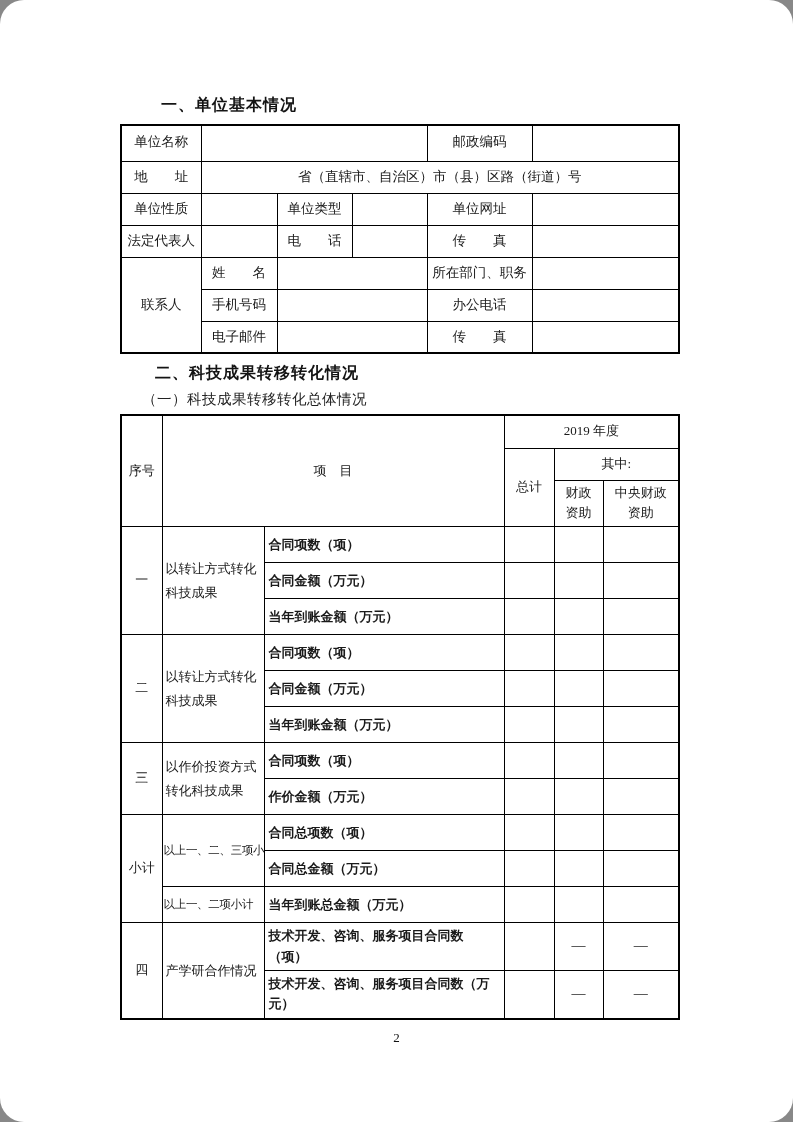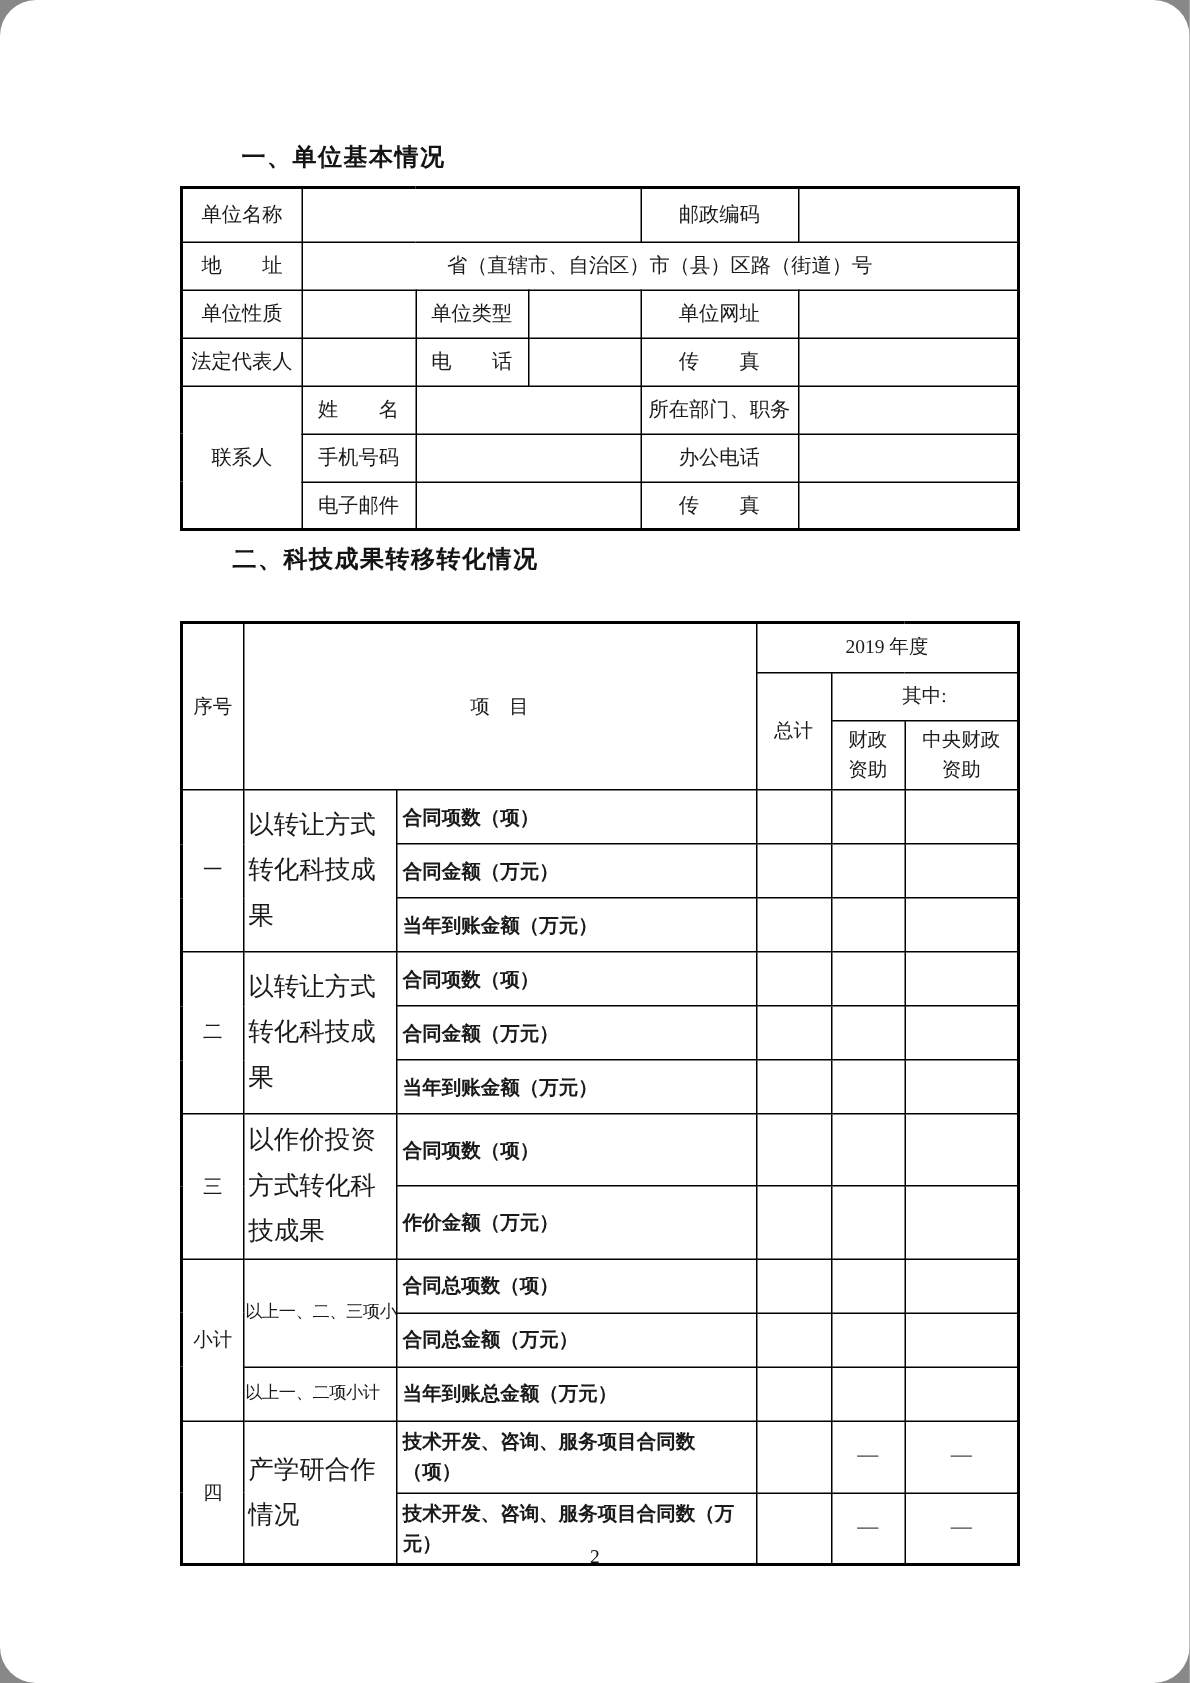--- a/index.html
+++ b/index.html
@@ -25,25 +25,25 @@
     background:#fff;
   }
   td {
     border:1px solid #000; font-size:13.5px; text-align:center;
     vertical-align:middle; padding:2px; color:#1a1a1a;
     overflow:hidden; line-height:1.45;
   }
   .t1 { left:120px; top:124px; width:558px; border:2px solid #000; }
   .t2 { left:120px; top:414px; width:558px; border:2px solid #000; }
   .t1 tr { height:32px; }
-  .t1 tr.r1 { height:36px; }
+  .t1 tr.r1 { height:36px;font-family:Liberation Mono, monospace; }
   .t2 td { font-size:13px; }
   tr.hr1 { height:33px; } tr.hr2 { height:32px; } tr.hr3 { height:38px; }
   tr.r36 { height:36px; } tr.r48 { height:48px; }
-  td.glabel { text-align:left; padding:2px 3px; font-size:17px; line-height:1.8; }
+  td.glabel { text-align:left; padding:2px 3px; font-size:13px; line-height:1.8; }
   td.item { text-align:left; padding:2px 4px; font-size:13px; line-height:1.55;font-weight:bold; }
   td.tight { white-space:nowrap; font-size:11.5px; letter-spacing:-0.3px; padding:2px 1px; text-align:left; }
   td.pre { white-space:pre-line; line-height:1.6; }
   td.dash { font-size:14px; }
   .pagenum {
     position:absolute; left:0; top:1030px; width:100%;
     text-align:center; font-size:13px; color:#111;
     font-family:"Liberation Serif","DejaVu Serif",serif;
   }
 </style>
@@ -106,20 +106,21 @@
     <tr>
       <td>电子邮件</td>
       <td colspan="2"></td>
       <td>传　　真</td>
       <td></td>
     </tr>
   </tbody>
     </table>
 
   <div class="heading" style="left:155px; top:363px;font-family:Liberation Serif, serif;">二、科技成果转移转化情况</div>
+  <div class="subheading" style="left:142px; top:390px;">（一）科技成果转移转化总体情况</div>
 
   <table class="t2">
     <colgroup>
       <col style="width:41px">
         <col style="width:102px">
         <col style="width:240px">
       <col style="width:50px">
         <col style="width:49px">
         <col style="width:76px">
     </colgroup>

